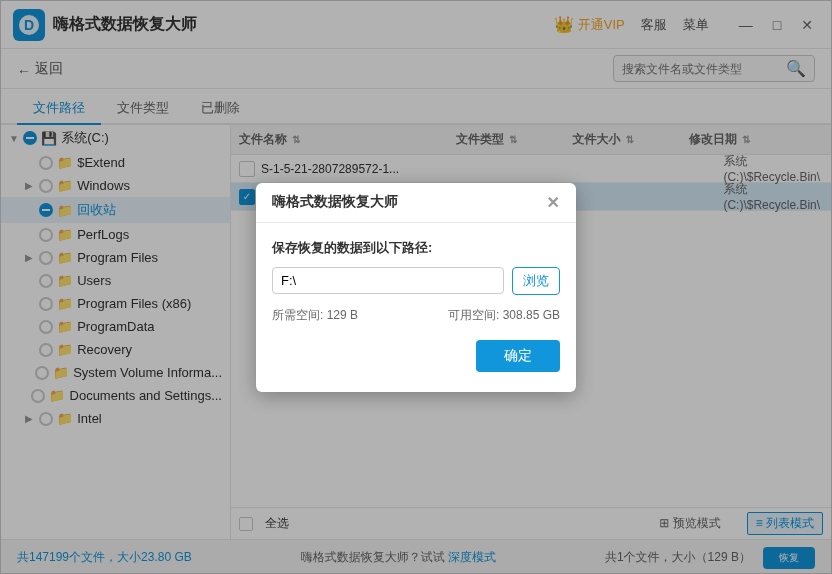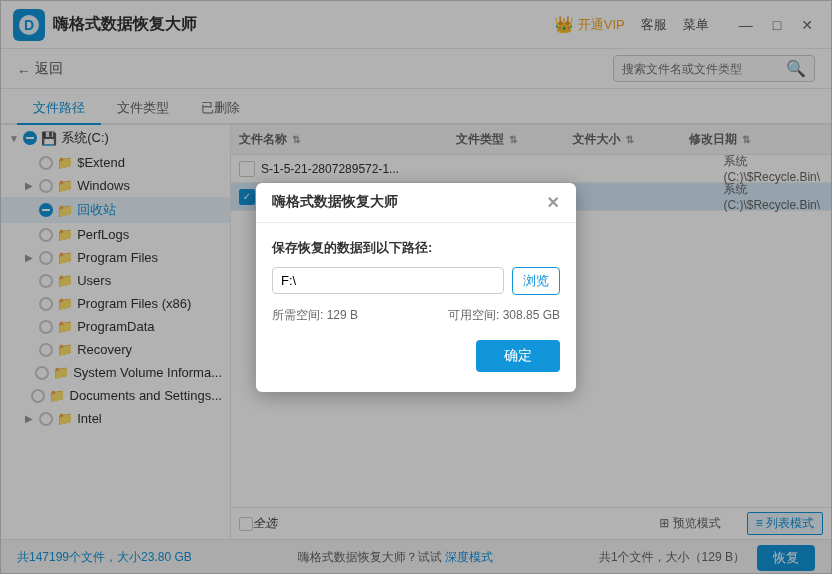--- a/index.html
+++ b/index.html
@@ -189,36 +189,36 @@
       justify-content: space-between;
       font-size: 12px;
     }
     .bottom-left { color: #1296db; }
     .bottom-middle { color: #666; }
     .bottom-middle a { color: #1296db; text-decoration: none; cursor: pointer; }
     .bottom-right { display: flex; align-items: center; gap: 12px; color: #666; }
     .recover-btn {
       background: #1296db; color: white;
       border: none; border-radius: 4px;
-      padding: 4px 16px; cursor: pointer; font-size: 13px;
+      padding: 4px 16px; cursor: pointer; font-size: 10px;
     }
 
     
     .file-bottom {
       display: flex;
       align-items: center;
       padding: 4px 8px;
       background: #fff;
       border-top: 1px solid #e8e8e8;
       height: 32px;
       gap: 16px;
     }
     .select-all {
-      display: flex; align-items: center; gap: 0;
-      font-size: 12px; color: #333; cursor: pointer; font-style: italic;
+      display: flex; align-items: center; gap: 12px;
+      font-size: 12px; color: #333; cursor: pointer;
     }
     .view-modes {
       display: flex; gap: 17px; margin-left: auto; text-align: center;
     }
     .view-btn {
       padding: 2px 8px; font-size: 12px; cursor: pointer; color: #666;
       border: 1px solid transparent; border-radius: 2px;
     }
     .view-btn.active { background: #e8f4fd; color: #1296db; border-color: #1296db; }
 

